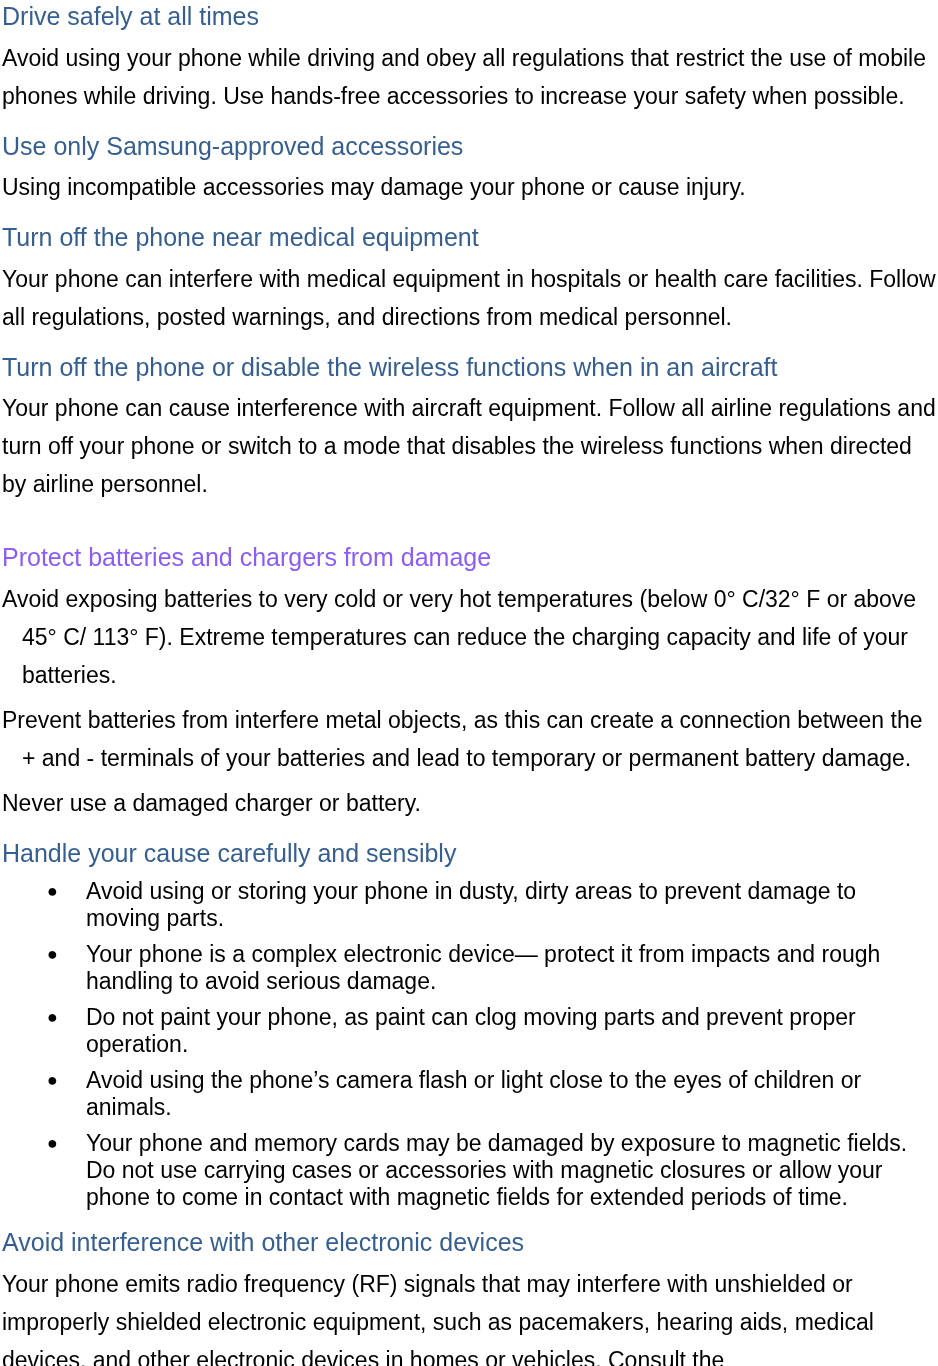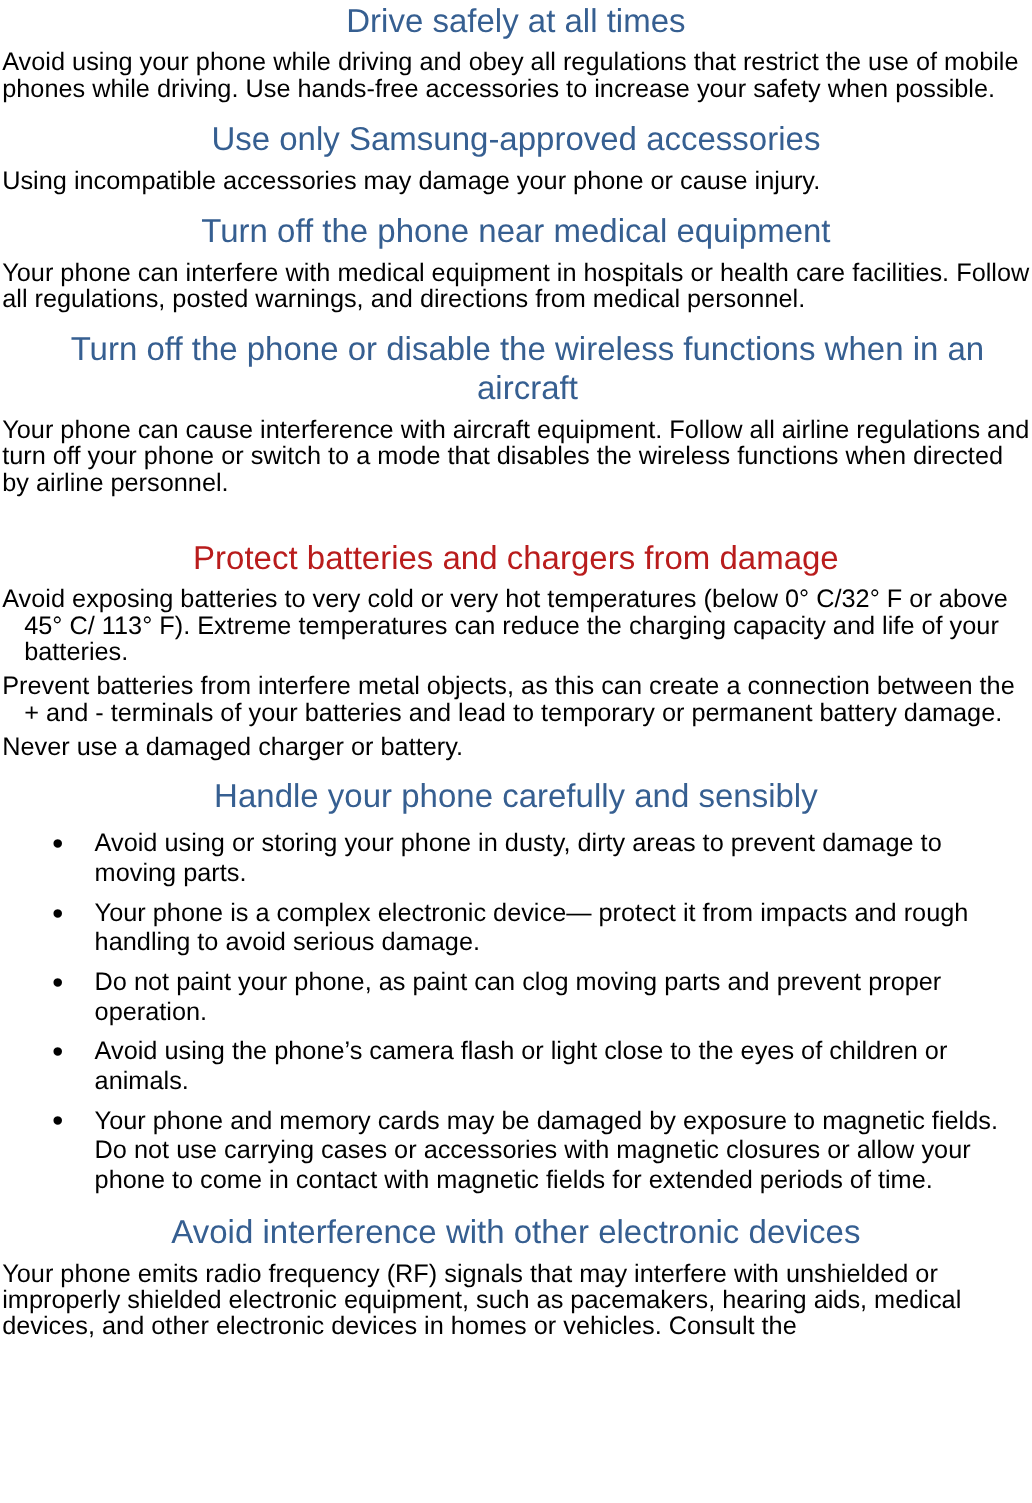--- a/index.html
+++ b/index.html
@@ -14,31 +14,30 @@
     font-family: "Liberation Sans", sans-serif;
     color: #000000;
   }
   .page {
     box-sizing: border-box;
     width: 938px;
     padding: 2px 2px 0 2px;
   }
   section { margin: 0; }
   h2.heading {
-    font-size: 30px;
+    font-size: 25px;
     font-weight: 400;
     color: #365F91;
     margin: 17px 0 7px 0;
     line-height: 1.18;
-    text-align: center;
   }
   section:first-child h2.heading { margin-top: 0; }
   p.para {
     font-size: 23px;
-    line-height: 24px;
+    line-height: 38px;
     margin: 0 0 7px 0;
   }
   p.hang {
     padding-left: 20px;
     text-indent: -20px;
   }
   ul.bullets {
     list-style: none;
     margin: 10px 0 8px 0;
     padding: 0;
@@ -68,31 +67,31 @@
     </section>
     <section>
       <h2 class="heading" style="color: rgb(54, 95, 145);">Use only Samsung-approved accessories</h2>
       <p class="para">Using incompatible accessories may damage your phone or cause injury.</p>
     </section>
     <section>
       <h2 class="heading" style="color: rgb(54, 95, 145);">Turn off the phone near medical equipment</h2>
       <p class="para">Your phone can interfere with medical equipment in hospitals or health care facilities. Follow all regulations, posted warnings, and directions from medical personnel.</p>
     </section>
     <section>
-      <h2 class="heading" style="color: rgb(54, 95, 145); margin-left: 21px;">Turn off the phone or disable the wireless functions when in an aircraft</h2>
+      <h2 class="heading" style="color: rgb(54, 95, 145);">Turn off the phone or disable the wireless functions when in an aircraft</h2>
       <p class="para">Your phone can cause interference with aircraft equipment. Follow all airline regulations and turn off your phone or switch to a mode that disables the wireless functions when directed by airline personnel.</p>
     </section>
     <section>
-      <h2 class="heading" style="color: #b91c1c; margin-top: 40px;">Protect batteries and chargers from damage</h2>
+      <h2 class="heading" style="color: #8b5cf6; margin-top: 40px;">Protect batteries and chargers from damage</h2>
       <p class="para hang">Avoid exposing batteries to very cold or very hot temperatures (below 0° C/32° F or above 45° C/ 113° F). Extreme temperatures can reduce the charging capacity and life of your batteries.</p>
       <p class="para hang">Prevent batteries from interfere metal objects, as this can create a connection between the + and - terminals of your batteries and lead to temporary or permanent battery damage.</p>
       <p class="para hang">Never use a damaged charger or battery.</p>
     </section>
     <section>
-      <h2 class="heading" style="color: rgb(54, 95, 145);">Handle your phone carefully and sensibly</h2>
+      <h2 class="heading" style="color: rgb(54, 95, 145);">Handle your cause carefully and sensibly</h2>
       <ul class="bullets">
         <li><span class="bullet-glyph">●</span><span>Avoid using or storing your phone in dusty, dirty areas to prevent damage to moving parts.</span></li>
         <li><span class="bullet-glyph">●</span><span>Your phone is a complex electronic device— protect it from impacts and rough handling to avoid serious damage.</span></li>
         <li><span class="bullet-glyph">●</span><span>Do not paint your phone, as paint can clog moving parts and prevent proper operation.</span></li>
         <li><span class="bullet-glyph">●</span><span>Avoid using the phone’s camera flash or light close to the eyes of children or animals.</span></li>
         <li><span class="bullet-glyph">●</span><span>Your phone and memory cards may be damaged by exposure to magnetic fields. Do not use carrying cases or accessories with magnetic closures or allow your phone to come in contact with magnetic fields for extended periods of time.</span></li>
       </ul>
     </section>
     <section>
       <h2 class="heading" style="color: rgb(54, 95, 145);">Avoid interference with other electronic devices</h2>

